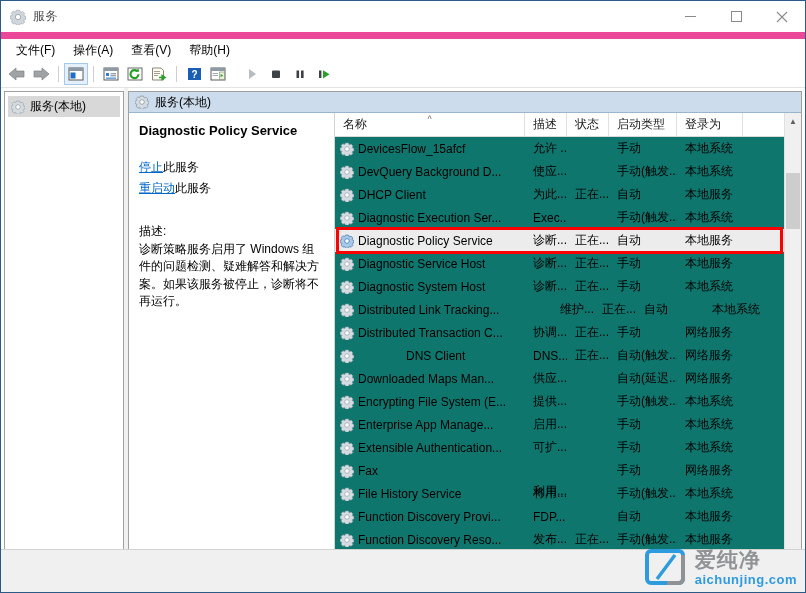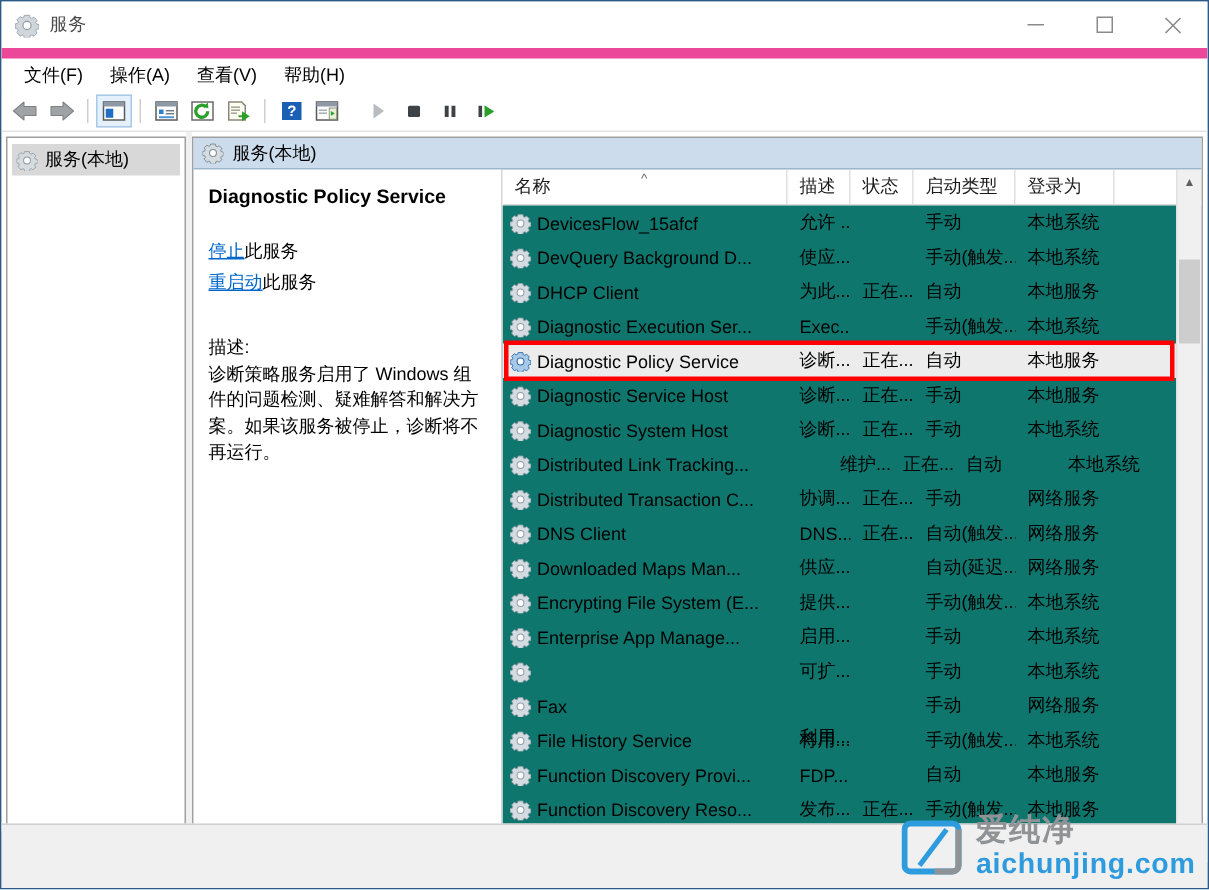--- a/index.html
+++ b/index.html
@@ -348,21 +348,21 @@
     flex-direction: column;
     line-height: 1;
   }
   .wm-cn {
     font-size: 21px;
     font-weight: bold;
     color: #8f9396;
     letter-spacing: 1px;
   }
   .wm-en {
-    font-size: 19px;
+    font-size: 13px;
     font-weight: bold;
     color: #2e9bdf;
     letter-spacing: .5px;
     margin-top: 3px;
   }
 </style>
 </head>
 <body>
 
 <div id="app">
@@ -670,21 +670,21 @@
                     <circle cx="8" cy="8" r="2.6" fill="#ffffff" stroke="#93a0ab" stroke-width=".8"></circle>
                   </svg>
                   <span>Distributed Transaction C...</span>
                 </div>
                 <div class="cell" style="width: 42px;">协调...</div>
                 <div class="cell" style="width: 42px;">正在...</div>
                 <div class="cell" style="width: 68px;">手动</div>
                 <div class="cell" style="width: 66px;">网络服务</div>
               </div>
               <div class="row">
-                <div class="cell name" style="width: 190px;">
+                <div class="cell name" style="width: 190px; gap: 48px;">
                   <svg class="ico" width="14" height="14" viewBox="0 0 16 16">
                     <path d="M6.2 1.2h3.6l.35 1.6 1.1.46 1.4-.85 2.05 2.05-.85 1.4.46 1.1 1.6.35v2.9l-1.6.35-.46 1.1.85 1.4-2.05 2.05-1.4-.85-1.1.46-.35 1.6H6.2l-.35-1.6-1.1-.46-1.4.85L1.3 12.7l.85-1.4-.46-1.1-1.6-.35v-2.9l1.6-.35.46-1.1-.85-1.4L3.35 2.05l1.4.85 1.1-.46z" fill="#d4dbe1" stroke="#93a0ab" stroke-width=".7"></path>
                     <circle cx="8" cy="8" r="2.6" fill="#ffffff" stroke="#93a0ab" stroke-width=".8"></circle>
                   </svg>
                   <span>DNS Client</span>
                 </div>
                 <div class="cell" style="width: 42px;">DNS...</div>
                 <div class="cell" style="width: 42px;">正在...</div>
                 <div class="cell" style="width: 68px;">自动(触发...</div>
                 <div class="cell" style="width: 66px;">网络服务</div>
@@ -727,20 +727,21 @@
                 <div class="cell" style="width: 42px;"></div>
                 <div class="cell" style="width: 68px;">手动</div>
                 <div class="cell" style="width: 66px;">本地系统</div>
               </div>
               <div class="row">
                 <div class="cell name" style="width: 190px;">
                   <svg class="ico" width="14" height="14" viewBox="0 0 16 16">
                     <path d="M6.2 1.2h3.6l.35 1.6 1.1.46 1.4-.85 2.05 2.05-.85 1.4.46 1.1 1.6.35v2.9l-1.6.35-.46 1.1.85 1.4-2.05 2.05-1.4-.85-1.1.46-.35 1.6H6.2l-.35-1.6-1.1-.46-1.4.85L1.3 12.7l.85-1.4-.46-1.1-1.6-.35v-2.9l1.6-.35.46-1.1-.85-1.4L3.35 2.05l1.4.85 1.1-.46z" fill="#d4dbe1" stroke="#93a0ab" stroke-width=".7"></path>
                     <circle cx="8" cy="8" r="2.6" fill="#ffffff" stroke="#93a0ab" stroke-width=".8"></circle>
                   </svg>
+                  <span>Extensible Authentication...</span>
                 </div>
                 <div class="cell" style="width: 42px;">可扩...</div>
                 <div class="cell" style="width: 42px;"></div>
                 <div class="cell" style="width: 68px;">手动</div>
                 <div class="cell" style="width: 66px;">本地系统</div>
               </div>
               <div class="row">
                 <div class="cell name" style="width: 190px;">
                   <svg class="ico" width="14" height="14" viewBox="0 0 16 16">
                     <path d="M6.2 1.2h3.6l.35 1.6 1.1.46 1.4-.85 2.05 2.05-.85 1.4.46 1.1 1.6.35v2.9l-1.6.35-.46 1.1.85 1.4-2.05 2.05-1.4-.85-1.1.46-.35 1.6H6.2l-.35-1.6-1.1-.46-1.4.85L1.3 12.7l.85-1.4-.46-1.1-1.6-.35v-2.9l1.6-.35.46-1.1-.85-1.4L3.35 2.05l1.4.85 1.1-.46z" fill="#d4dbe1" stroke="#93a0ab" stroke-width=".7"></path>

